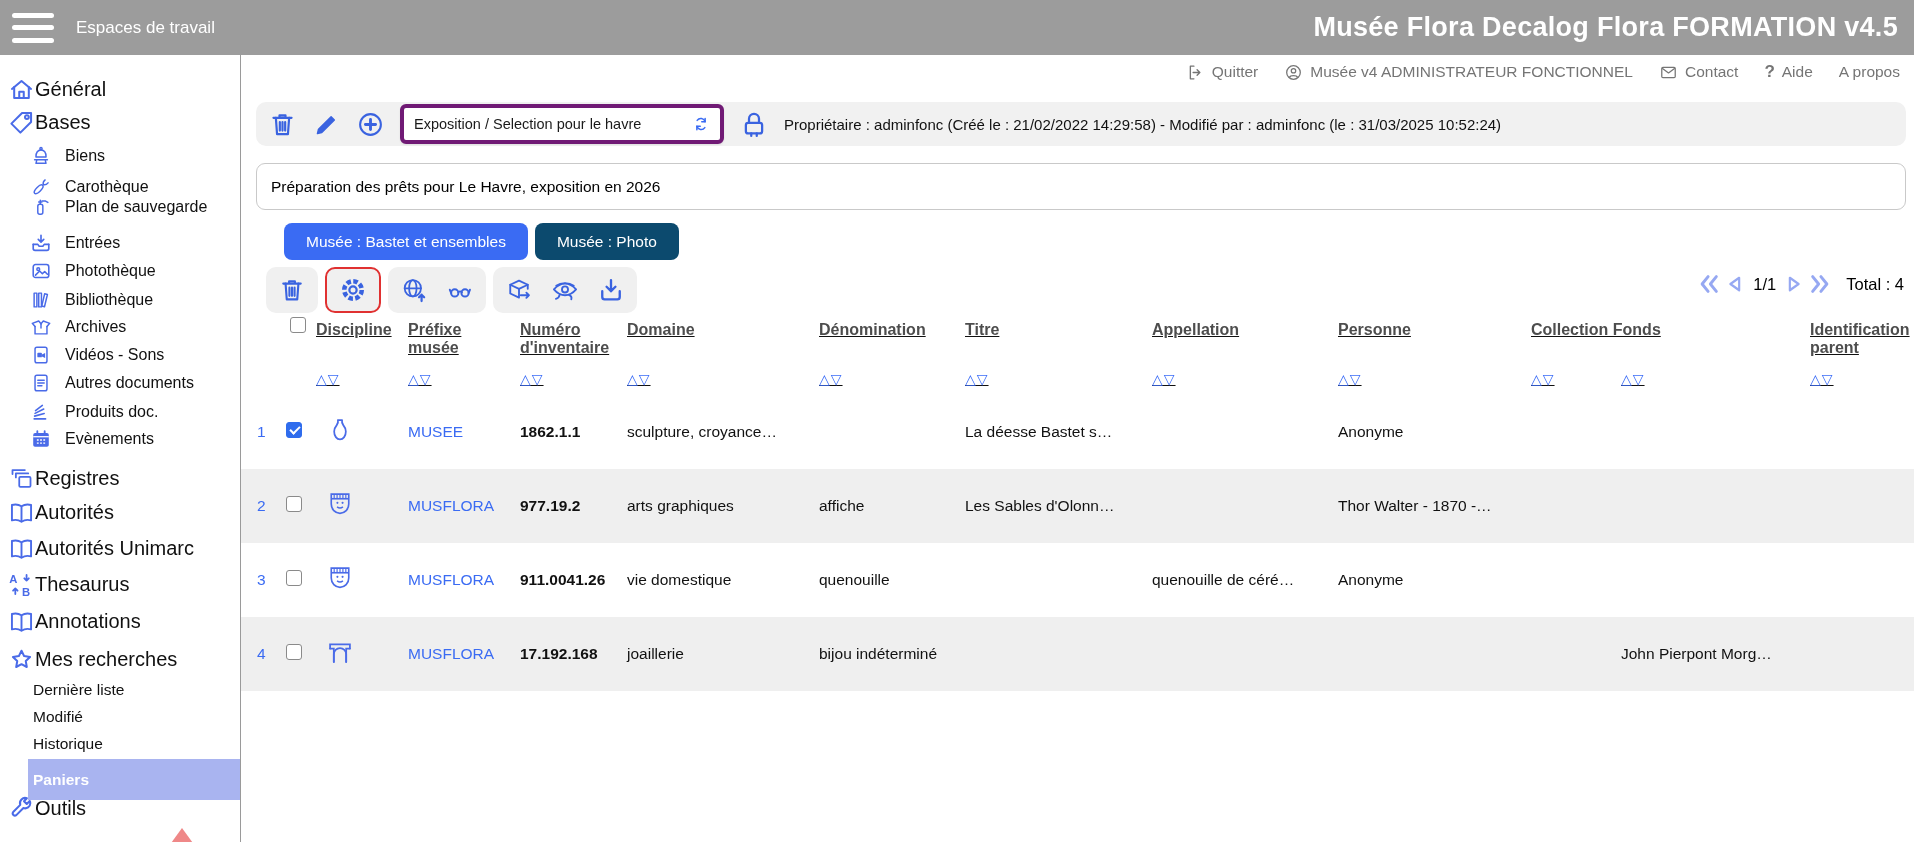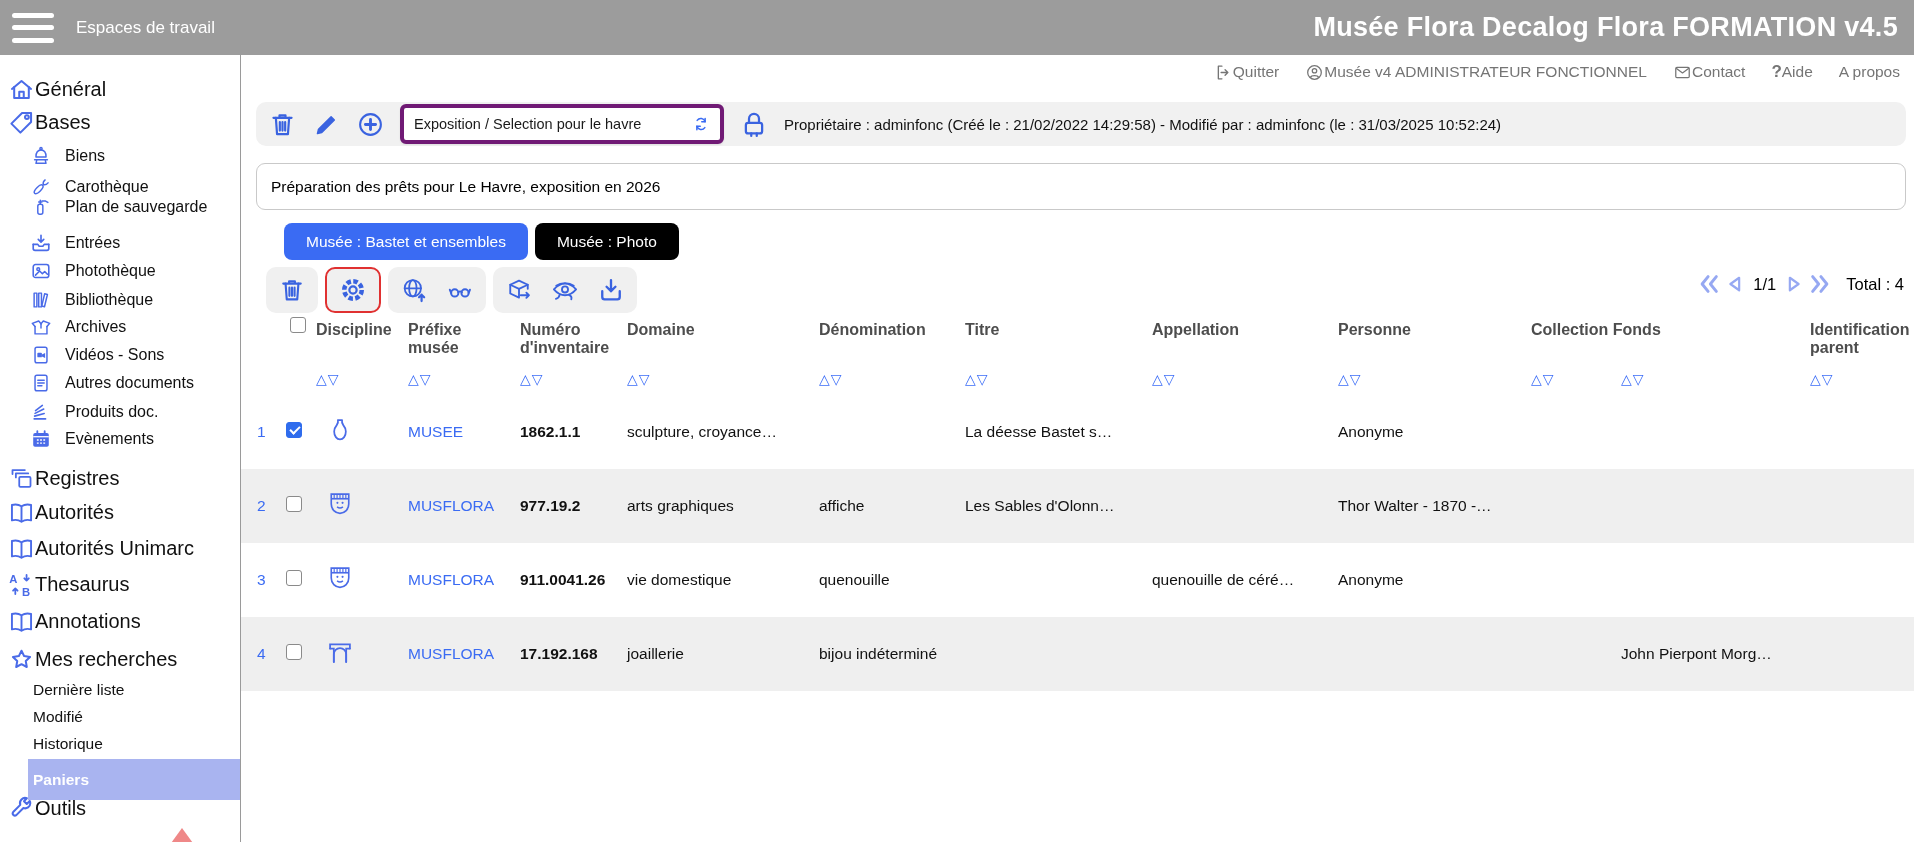--- a/index.html
+++ b/index.html
@@ -12,21 +12,21 @@
 
   
   .topbar{position:absolute;left:0;top:0;right:0;height:55px;background:#9c9c9c;display:flex;align-items:center;}
   .burger{margin-left:12px;width:42px;height:30px;display:flex;flex-direction:column;justify-content:space-between;cursor:pointer;}
   .burger span{display:block;height:5px;background:#fff;border-radius:3px;}
   .ws-label{color:#fff;font-size:17px;margin-left:22px;}
   .app-title{margin-left:auto;padding-right:16px;color:#fff;font-size:27px;font-weight:bold;letter-spacing:.3px;}
 
   
   .hdr-links{position:absolute;top:62px;right:14px;display:flex;align-items:center;gap:26px;color:#757575;font-size:15.5px;}
-  .hlink{display:flex;align-items:center;cursor:pointer;color:#757575;}
+  .hlink{display:flex;align-items:center;gap:7px;cursor:pointer;color:#757575;}
   .hlink .ic{width:19px;height:19px;color:#757575;}
   .q-ic{font-size:17px;font-weight:bold;color:#757575;}
 
   
   .sidebar{position:absolute;left:0;top:55px;width:240px;bottom:0;background:#fff;border-right:1px solid #9a9a9a;overflow:hidden;}
   .sb-item{position:absolute;display:flex;align-items:center;cursor:pointer;white-space:nowrap;}
   .sb-item .ic{color:#4a6be8;flex:none;}
   .lvl1{left:8px;font-size:20px;height:28px;}
   .lvl1 .ic{width:27px;height:27px;}
   .lvl2{left:30px;font-size:16px;gap:13px;height:24px;}
@@ -50,39 +50,39 @@
   .lock{color:#3a63e0;display:flex;cursor:pointer;}
   .lock .ic{width:30px;height:30px;}
   .owner{font-size:15px;color:#111;white-space:nowrap;}
 
   .desc-input{position:absolute;left:15px;right:8px;top:108px;height:47px;border:1px solid #c9c9c9;border-radius:9px;
     background:#fff;display:flex;align-items:center;padding:0 14px;font-size:15.5px;color:#000;box-sizing:border-box;}
 
   .tabs{position:absolute;left:43px;top:168px;display:flex;gap:7px;}
   .tab{height:37px;display:flex;align-items:center;padding:0 22px;border-radius:8px;color:#fff;font-size:15.5px;cursor:pointer;}
   .tab.active{background:#3a6bf3;}
-  .tab.inactive{background:#000000;}
+  .tab.inactive{background:#0c4a6e;}
 
   .toolbar2{position:absolute;left:25px;top:212px;display:flex;align-items:center;gap:7px;}
   .tgroup{background:#f0f0f0;border-radius:10px;height:46px;display:flex;align-items:center;padding:0 12px;gap:18px;}
   .tgroup .tbtn .ic{width:28px;height:28px;}
   .redbox{border:2px solid #e03131;border-radius:10px;background:#f0f0f0;height:46px;box-sizing:border-box;
     display:flex;align-items:center;padding:0 11px;}
 
   .paging{position:absolute;right:10px;top:216px;display:flex;align-items:center;gap:5px;font-size:16.5px;color:#000;}
   .pg-ic{color:#96a8f2;display:flex;cursor:pointer;}
   .pg-num{margin:0 3px;}
   .total{margin-left:10px;}
 
   
   .table{position:absolute;left:0;right:0;top:262px;}
   .grid{display:grid;grid-template-columns:26px 30px 92px 112px 107px 192px 146px 187px 186px 193px 90px 189px minmax(100px,1fr);
     padding-left:12px;}
   .thead{height:78px;}
-  .th{display:flex;flex-direction:column;height:100%;padding-left:7px;box-sizing:border-box;}
+  .th{display:flex;flex-direction:column;height:100%;padding-left:7px;box-sizing:border-box;text-decoration:underline;}
   .th .lbl{font-weight:bold;color:#4d4d4d;font-size:16px;line-height:1.15;padding-top:4px;}
   .th .lbl.nowrap{white-space:nowrap;overflow:visible;}
   .sort{margin-top:auto;color:#3d6ef7;font-size:14px;letter-spacing:1px;padding-bottom:8px;cursor:pointer;font-family:"DejaVu Sans",sans-serif;}
   .th-cb{display:flex;align-items:center;height:100%;}
   .checkbox{width:16px;height:16px;border:1.6px solid #8a8a8a;border-radius:3px;background:#fff;display:inline-block;
     position:relative;cursor:pointer;box-sizing:border-box;}
   .checkbox.checked{background:#2f6ced;border-color:#2f6ced;}
   .checkbox.checked::after{content:"";position:absolute;left:2.5px;top:3px;width:8px;height:4px;
     border-left:2px solid #fff;border-bottom:2px solid #fff;transform:rotate(-45deg);}
   .trow{height:74px;align-items:center;font-size:15.5px;}

